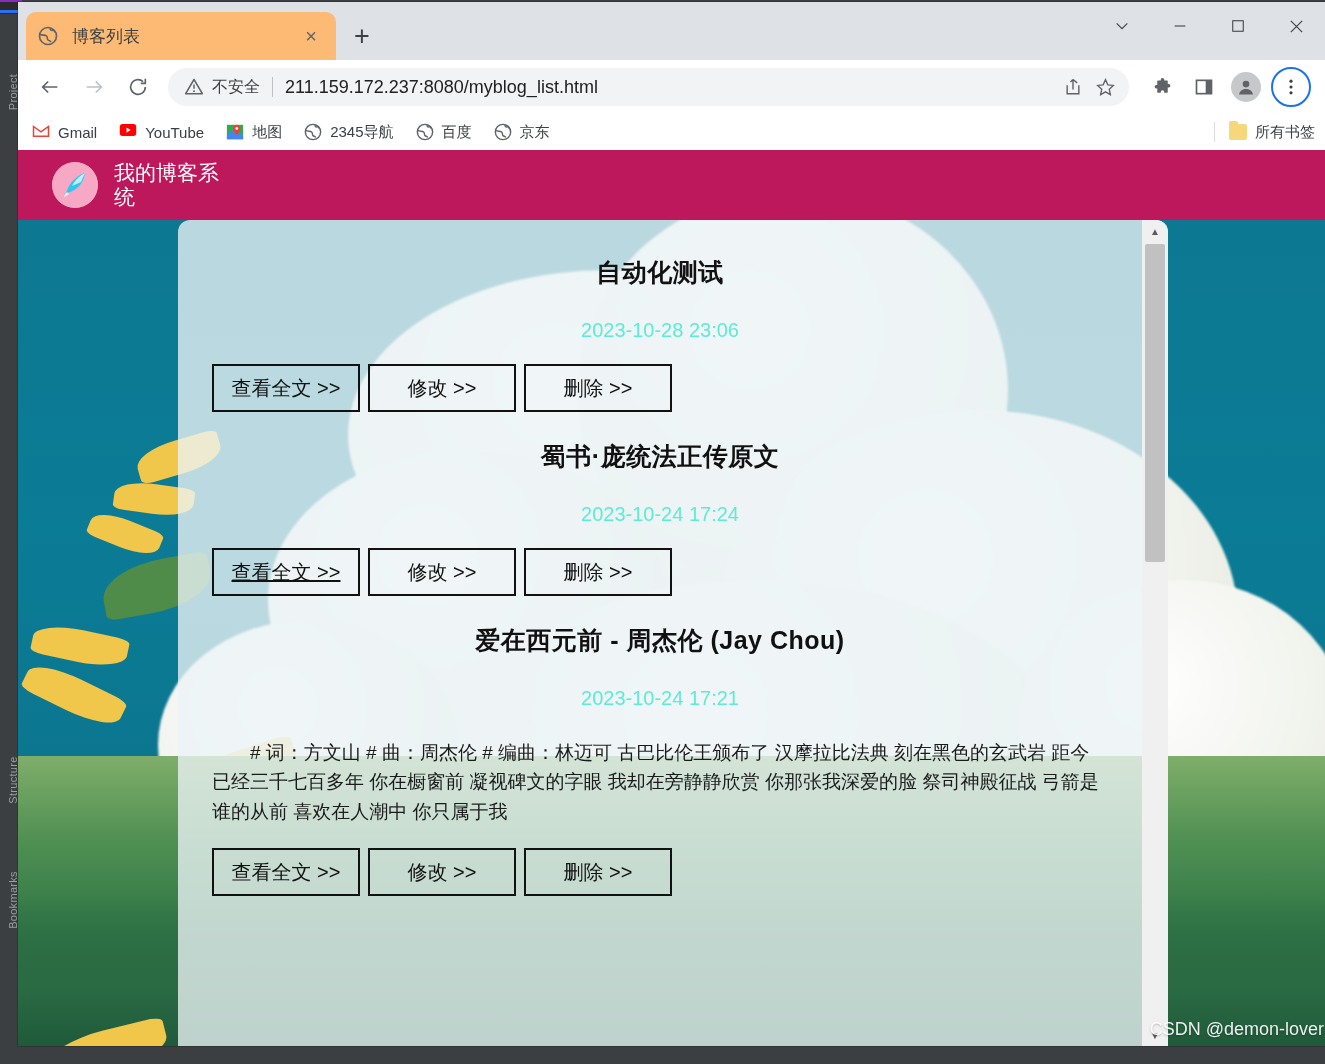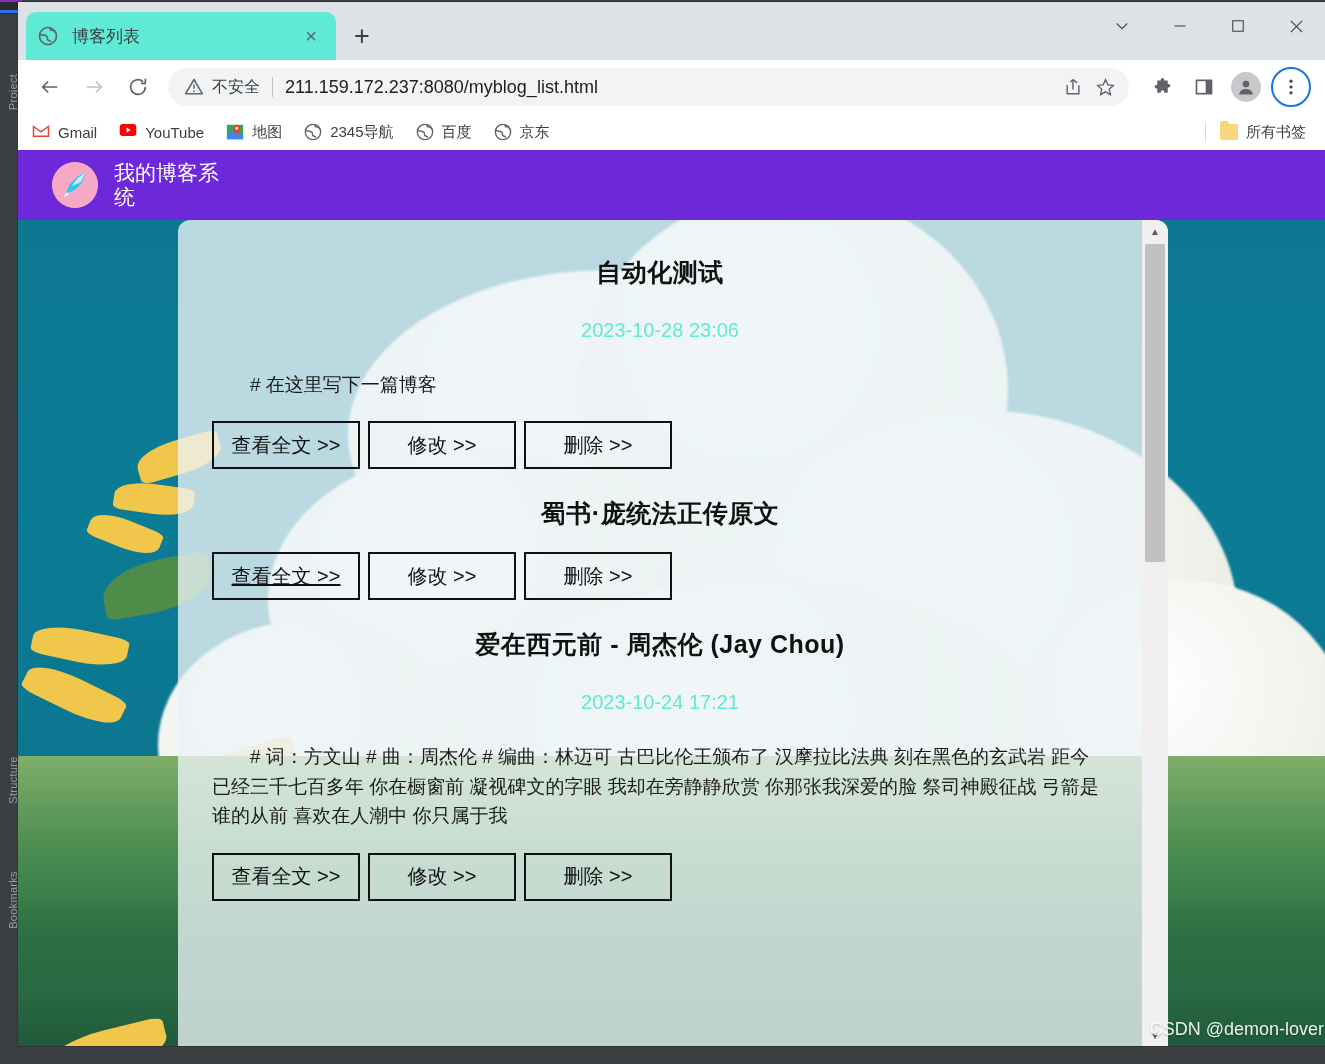--- a/index.html
+++ b/index.html
@@ -63,21 +63,21 @@
   }
 
   
   #tabstrip {
     position: relative; height: 58px; background: #dee1e6;
     display: flex; align-items: flex-end;
   }
   #tab-active {
     margin-left: 8px;
     width: 310px; height: 48px;
-    background: #5eead4; border-radius: 10px 10px 0 0;
+    background: #fdba74; border-radius: 10px 10px 0 0;
     display: flex; align-items: center; padding: 0 12px;
     position: relative;
   }
   #tab-favicon {
     width: 20px; height: 20px; flex: none; margin-right: 14px;
     color: #5f6368;
   }
   #tab-title {
     flex: 1; font-size: 17px; color: #3c4043;
     white-space: nowrap; overflow: hidden; text-overflow: ellipsis;
@@ -212,21 +212,21 @@
   }
   .petal {
     position: absolute; background: #f0c64b; border-radius: 50% 14% 50% 14%;
   }
   .petal.pale { background: #f6dd8e; }
   .leaf { position: absolute; background: #4f8c4a; border-radius: 60% 10% 60% 10%; }
 
   
   #page-header {
     position: absolute; left: 0; right: 0; top: 0; height: 70px;
-    background: #6d28d9;
+    background: #be185d;
     display: flex; align-items: center; padding: 0 16px 0 34px;
     z-index: 5;
   }
   #brand { display: flex; align-items: center; }
   #brand-logo {
     width: 46px; height: 46px; border-radius: 50%;
     background: #f7a8c4; flex: none; margin-right: 16px;
     position: relative; overflow: hidden;
   }
   #brand-title {
@@ -482,21 +482,21 @@
           <path d="M2 8.5c3 1 5 .2 6.5 1.5s.3 3 1.5 4 2.5.5 3 2" fill="none" stroke="#5f6368" stroke-width="1.6"></path>
           <path d="M12.5 2.2c-.8 1.6.6 2.3 1.8 2.1s2.4.6 2.6 2" fill="none" stroke="#5f6368" stroke-width="1.6"></path>
         </svg>
       </span>
       <span>京东</span>
     </div>
 
     <div id="bm-right">
       <span id="bm-divider"></span>
       <span id="bm-all-folder"></span>
-      <span class="bm" style="margin-right:9px">所有书签</span>
+      <span class="bm" style="margin-right:0">所有书签</span>
     </div>
   </div>
 
   <div id="viewport">
 
     <div id="bg-art">
       <div id="bg-sky"></div>
       <div class="cloud" id="cl1"></div>
       <div class="cloud" id="cl2"></div>
       <div class="cloud" id="cl3"></div>
@@ -534,30 +534,30 @@
         <span id="brand-title">我的博客系统</span>
       </div>
     </div>
 
     <div id="content-card">
       <div id="card-scroll">
 
         <article class="post">
           <h2 class="post-title">自动化测试</h2>
           <div class="post-date">2023-10-28 23:06</div>
-          <p class="post-summary"># 在这里写下一篇博客</p>
           <div class="post-actions">
             <button class="post-btn">查看全文 &gt;&gt;</button>
             <button class="post-btn">修改 &gt;&gt;</button>
             <button class="post-btn">删除 &gt;&gt;</button>
           </div>
         </article>
 
         <article class="post">
           <h2 class="post-title">蜀书·庞统法正传原文</h2>
+          <div class="post-date">2023-10-24 17:24</div>
           <div class="post-actions">
             <button class="post-btn hovered">查看全文 &gt;&gt;</button>
             <button class="post-btn">修改 &gt;&gt;</button>
             <button class="post-btn">删除 &gt;&gt;</button>
           </div>
         </article>
 
         <article class="post">
           <h2 class="post-title">爱在西元前 - 周杰伦 (Jay Chou)</h2>
           <div class="post-date">2023-10-24 17:21</div>

